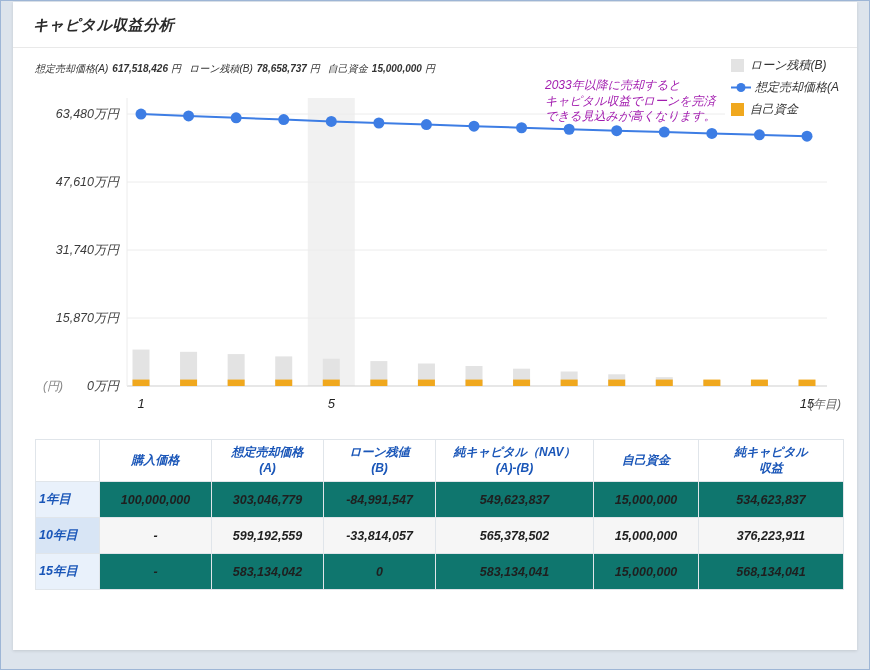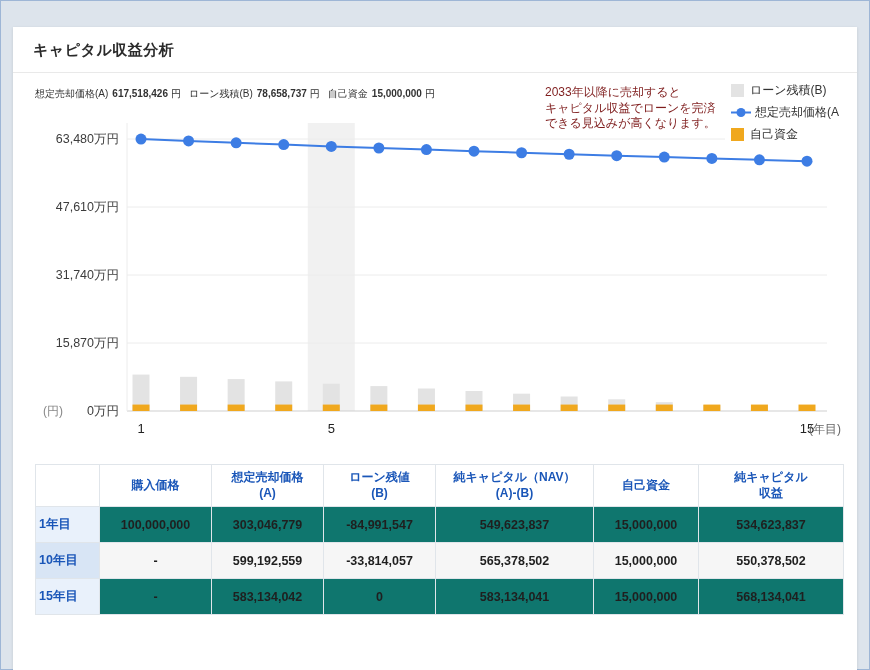--- a/index.html
+++ b/index.html
@@ -1,29 +1,29 @@
 <!DOCTYPE html>
 <html><head>
 <meta charset="utf-8">
 <style>
   *{box-sizing:border-box;margin:0;padding:0}
   html,body{width:870px;height:670px}
   body{font-family:"Liberation Sans","DejaVu Sans",sans-serif;background:#dce3eb;}
-  .frame{width:870px;height:670px;border:1px solid #9eb6d6;background:#dde4ec;padding:26px 12px;}
+  .frame{width:870px;height:670px;border:1px solid #9eb6d6;background:#dde4ec;padding:1px 12px;font-style:italic;}
   .card{width:100%;height:648px;background:#fff;box-shadow:0 1px 3px rgba(0,0,0,.12);}
   .card-header{height:46px;line-height:46px;padding:0 20px;border-bottom:1px solid #e9e9e9;}
   .card-title{font-size:15px;font-weight:bold;color:#2b2b2b;letter-spacing:.5px;}
   .card-body{position:relative;padding:14px 14px 0 22px;}
   .summary{font-size:10px;color:#333;white-space:nowrap;}
   .metric{margin-right:8px;}
   .m-label{margin-right:4px;}
   .m-value{font-weight:bold;}
   .m-unit{margin-left:3px;}
   .formula{margin-top:12px;font-size:12px;color:#9b9b9b;}
-  .annotation{position:absolute;top:12px;right:130px;width:182px;font-size:12px;line-height:1.3;color:#7f1d1d;}
+  .annotation{position:absolute;top:30px;right:130px;width:182px;font-size:12px;line-height:1.3;color:#a21caf;}
   .legend{position:absolute;top:2px;right:12px;background:#fff;padding:4px 6px;font-size:12px;color:#333;}
   .legend-item{display:flex;align-items:center;height:22px;cursor:pointer;white-space:nowrap;}
   .chip{display:inline-block;width:13px;height:13px;margin-right:6px;flex:0 0 auto;}
   .line-sym{display:inline-block;margin-right:4px;flex:0 0 auto;}
   #chart-svg{display:block;margin-top:14px;}
   table{width:808px;border-collapse:collapse;table-layout:fixed;margin-top:14px;}
   thead th{border:1px solid #e0e5ea;color:#1a56b8;font-size:12px;font-weight:bold;
            padding:5px 3px;white-space:pre-line;background:#fff;line-height:1.3;text-align:center;}
   tbody th{background:#e9f1fb;color:#1a56b8;font-size:12.5px;font-weight:bold;
            border:1px solid #e0e5ea;padding:9px 3px;text-align:left;}
@@ -164,21 +164,21 @@
               <td>15,000,000</td>
               <td>534,623,837</td>
             </tr>
             <tr>
               <th>10年目</th>
               <td>-</td>
               <td>599,192,559</td>
               <td>-33,814,057</td>
               <td>565,378,502</td>
               <td>15,000,000</td>
-              <td>550,378,502</td>
+              <td>376,223,911</td>
             </tr>
             <tr>
               <th>15年目</th>
               <td>-</td>
               <td>583,134,042</td>
               <td>0</td>
               <td>583,134,041</td>
               <td>15,000,000</td>
               <td>568,134,041</td>
             </tr>

